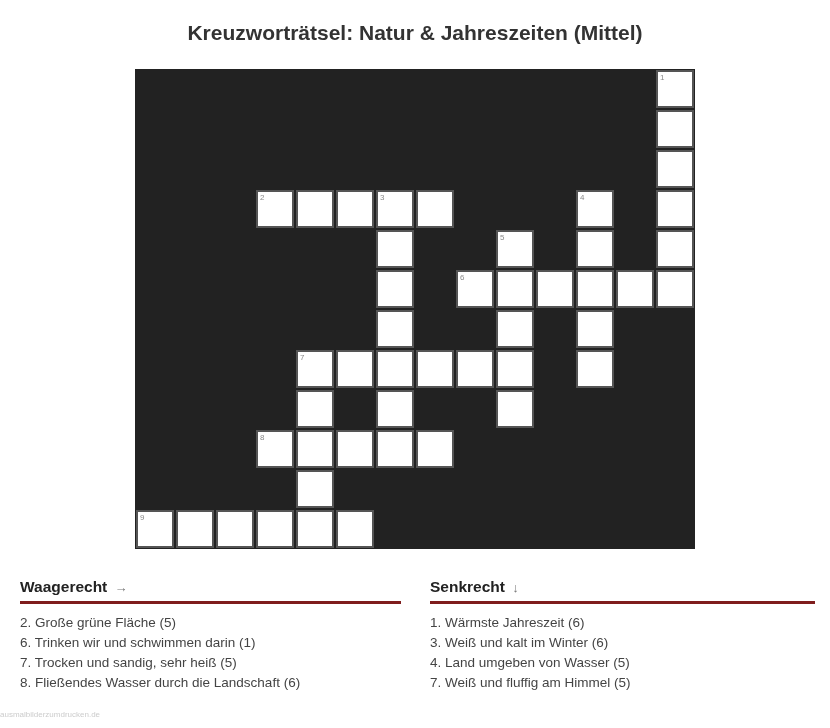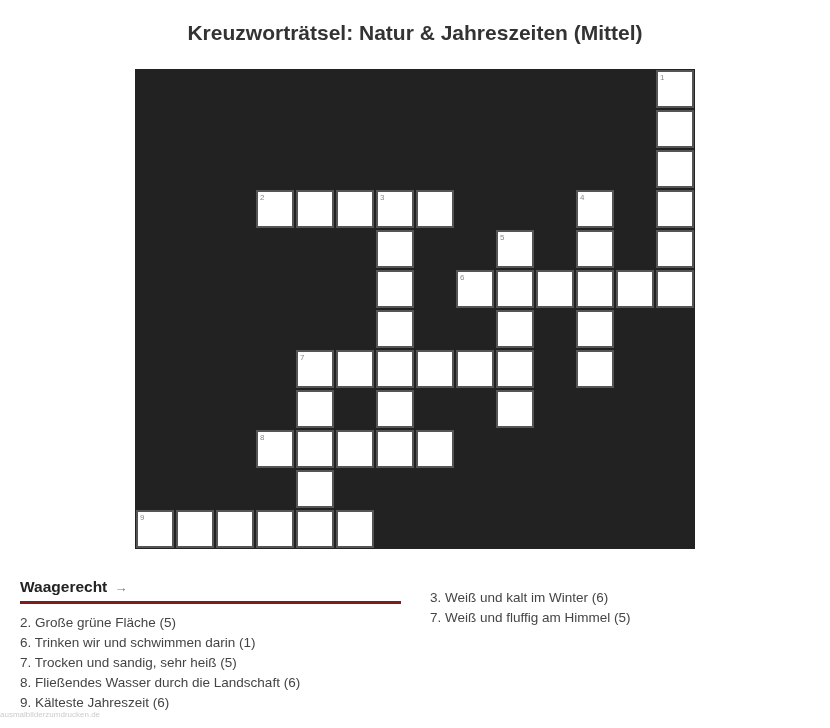--- a/index.html
+++ b/index.html
@@ -173,26 +173,31 @@
   <div class="clues clues-across">
     <h2 class="clues-header">
       <span>Waagerecht</span>
       <span class="arrow">→</span>
     </h2>
     <ul class="clue-list">
         <li>2. Große grüne Fläche (5)</li>
         <li>6. Trinken wir und schwimmen darin (1)</li>
         <li>7. Trocken und sandig, sehr heiß (5)</li>
         <li>8. Fließendes Wasser durch die Landschaft (6)</li>
-        <li>9. Kälteste Jahreszeit (6)</li>
       </ul>
   </div>
 
   <div class="clues clues-down">
+    <h2 class="clues-header">
+      <span>Senkrecht</span>
+      <span class="arrow">↓</span>
+    </h2>
     <ul class="clue-list">
+        <li>1. Wärmste Jahreszeit (6)</li>
         <li>3. Weiß und kalt im Winter (6)</li>
+        <li>4. Land umgeben von Wasser (5)</li>
         <li>7. Weiß und fluffig am Himmel (5)</li>
       </ul>
   </div>
 
   <div class="footer">ausmalbilderzumdrucken.de</div>
 
 </div>
 
 </body></html>

